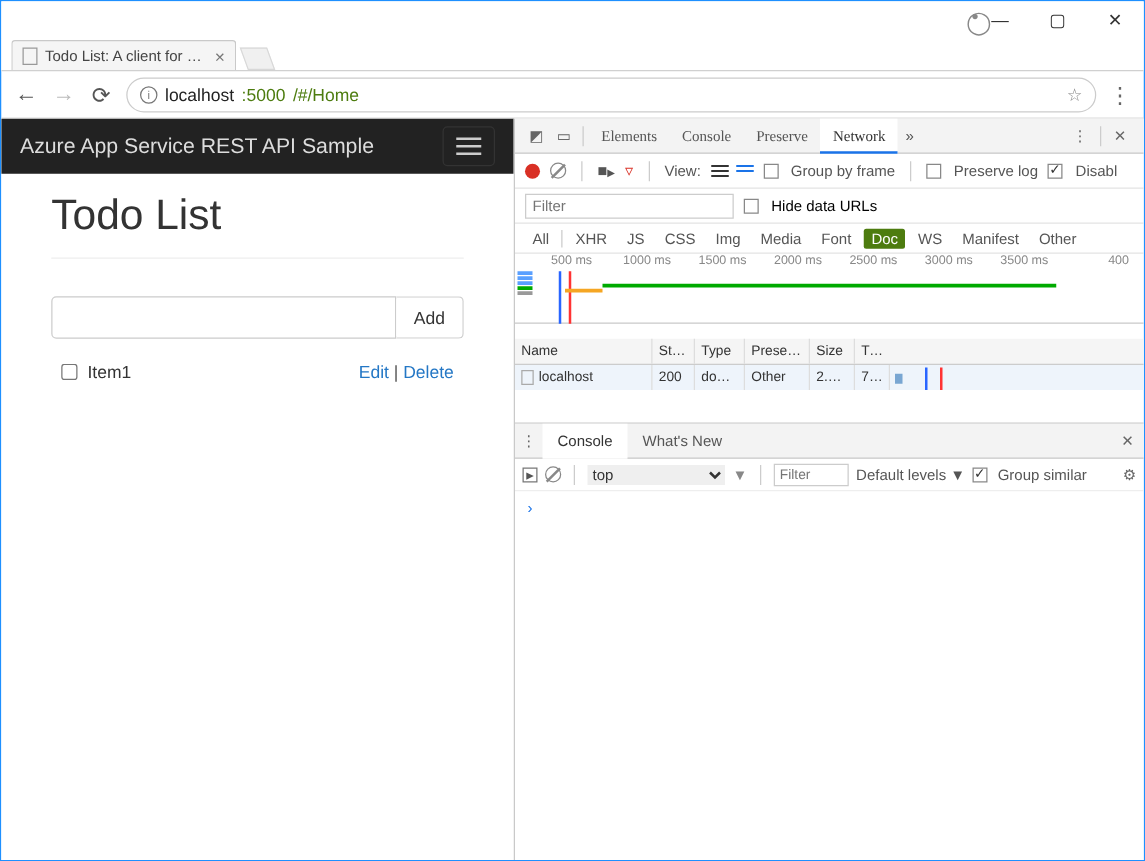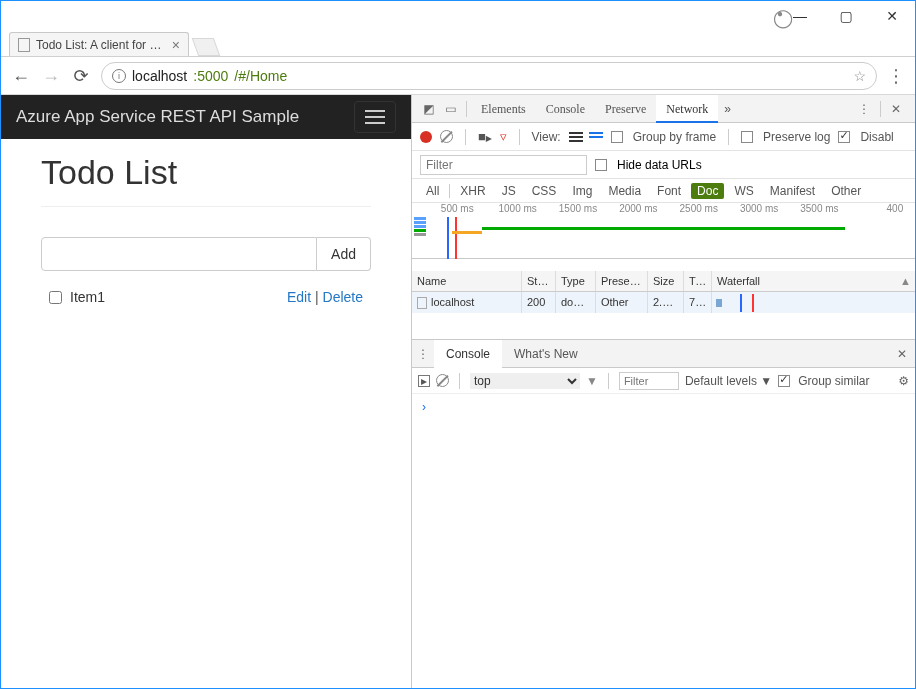--- a/index.html
+++ b/index.html
@@ -269,21 +269,20 @@
     </div>
 
     <div class="net-table">
       <div class="nt-head">
         <div>Name</div>
         <div>St…</div>
         <div>Type</div>
         <div>Preserve</div>
         <div>Size</div>
         <div>Ti…</div>
-        <div class="wf"><span>Waterfall</span><span class="sort">▲</span></div>
       </div>
       <div class="nt-row">
         <div><span style="display:inline-block;width:10px;height:12px;border:1px solid #aaa;margin-right:4px;vertical-align:middle;"></span><span>localhost</span></div>
         <div>200</div>
         <div>do…</div>
         <div>Other</div>
         <div>2.…</div>
         <div>7 …</div>
         <div>
             <span class="wf-bar"></span>

